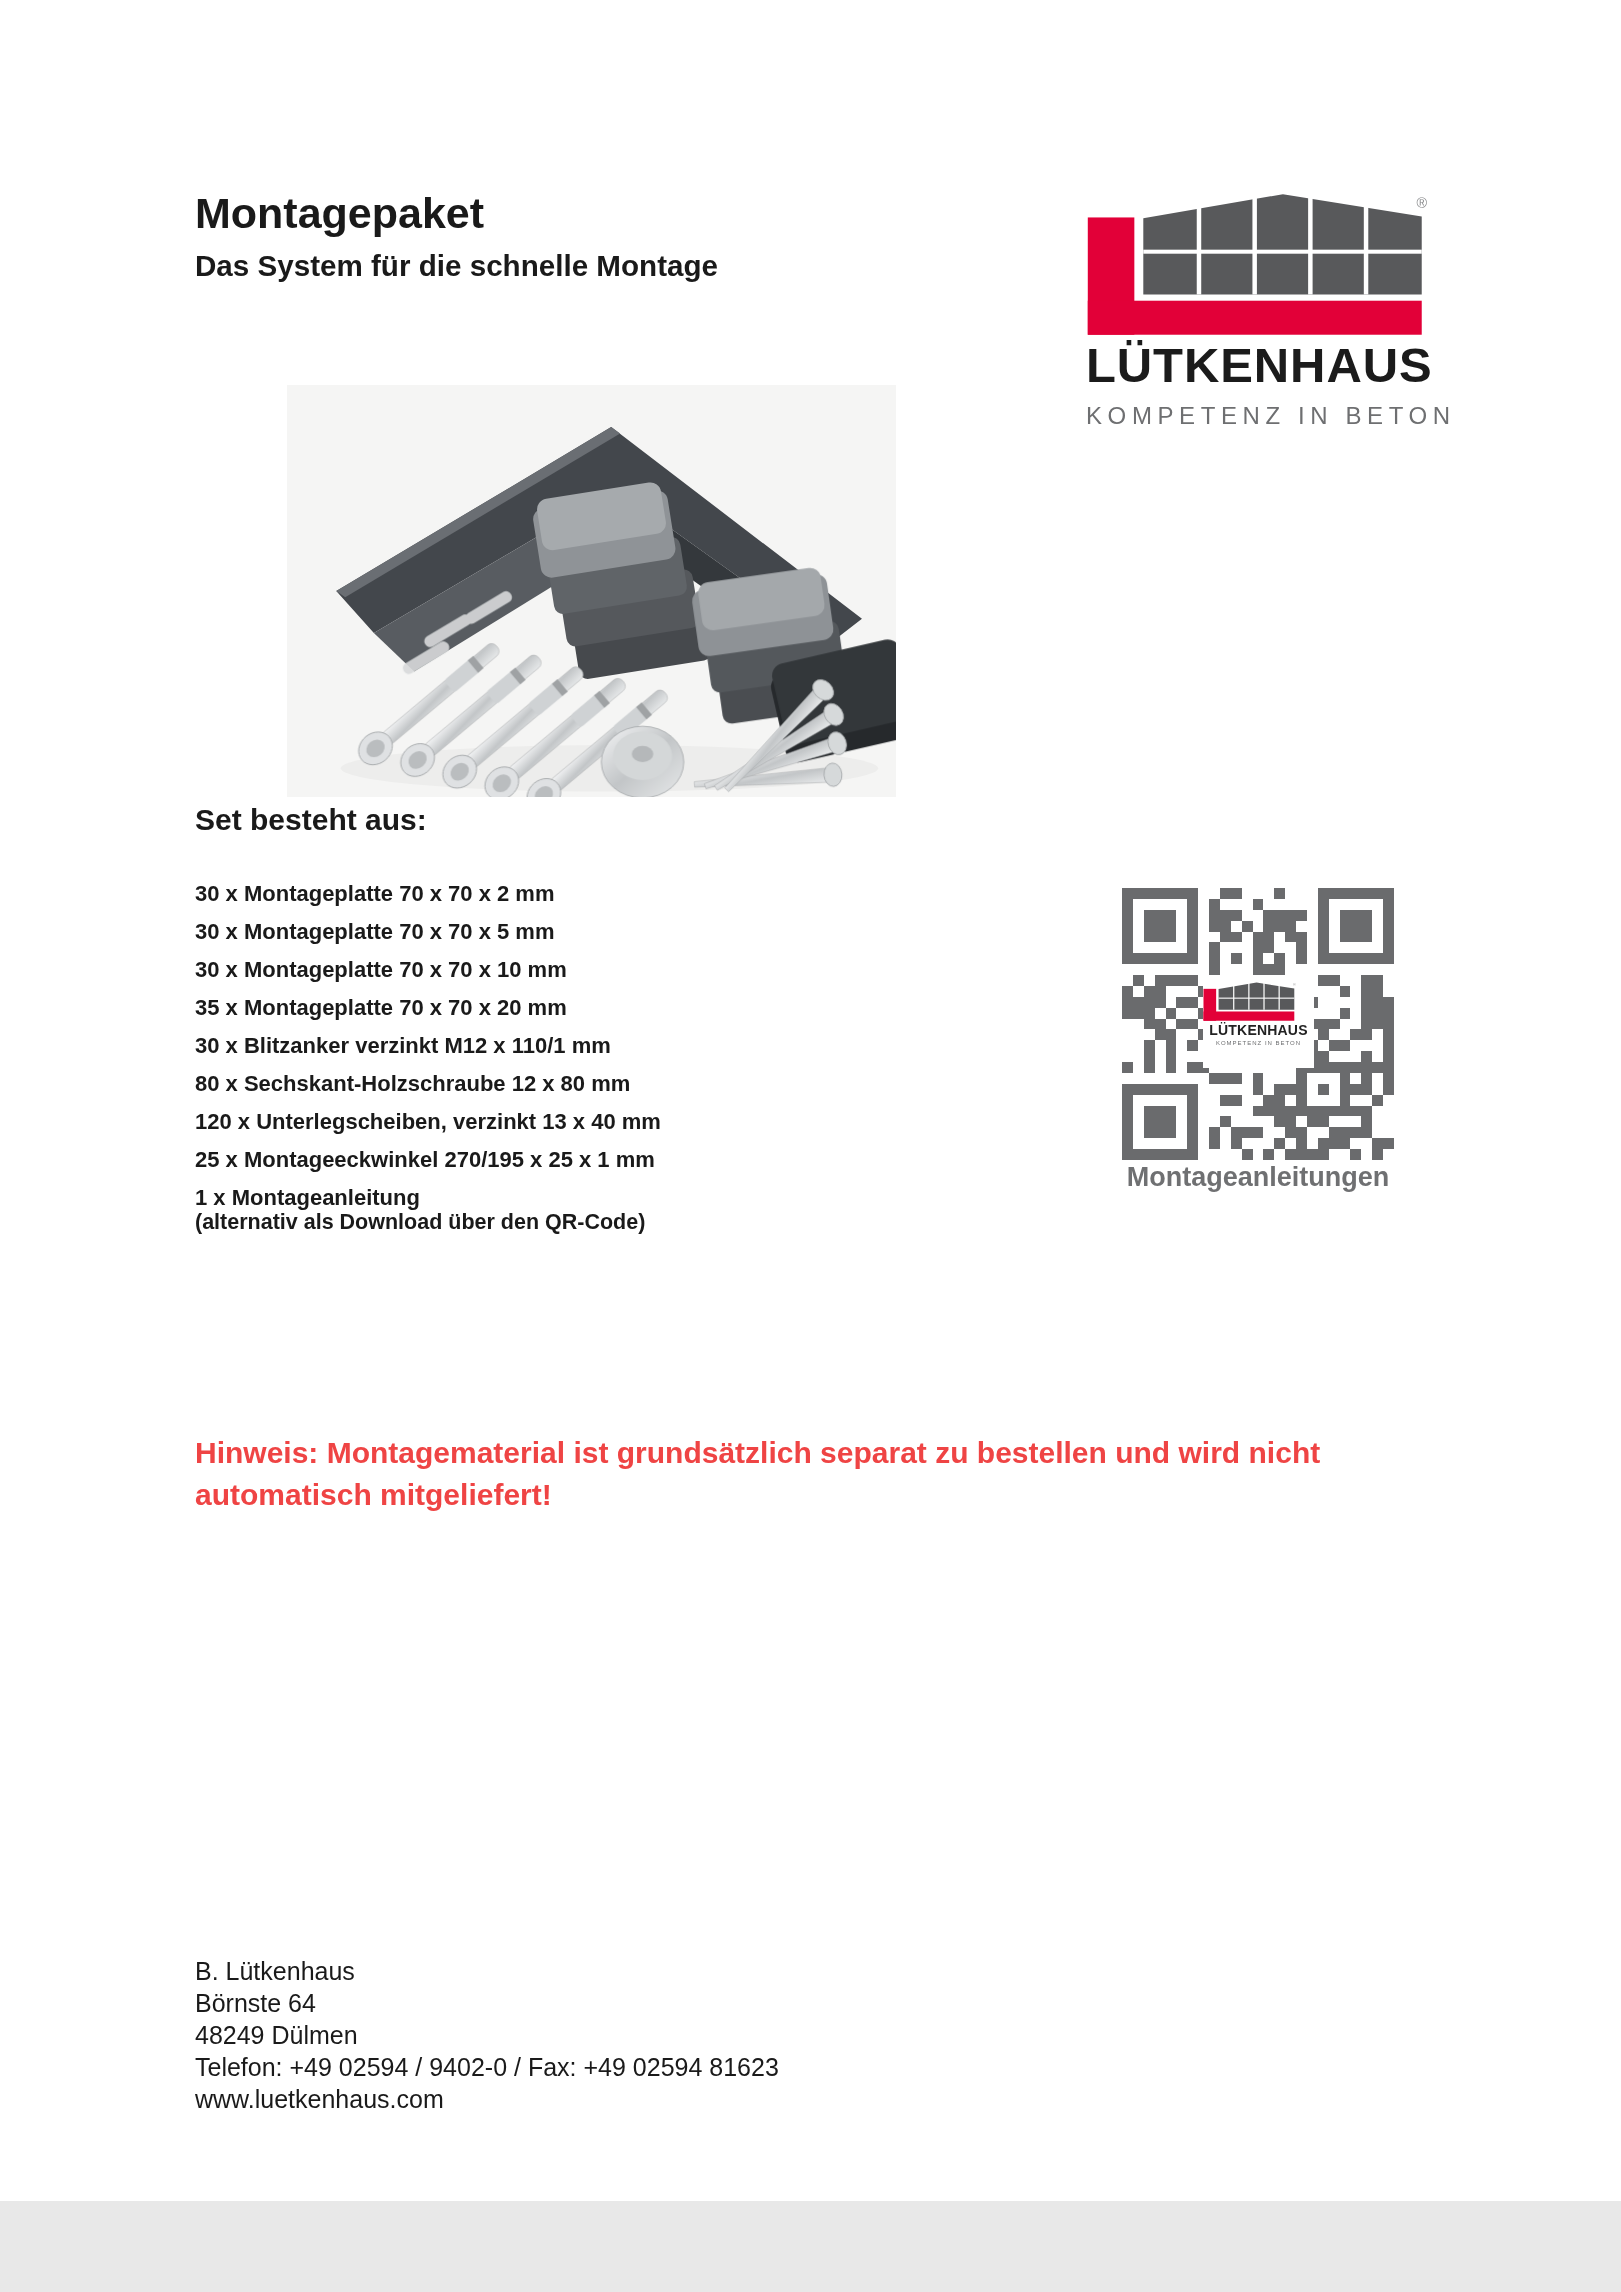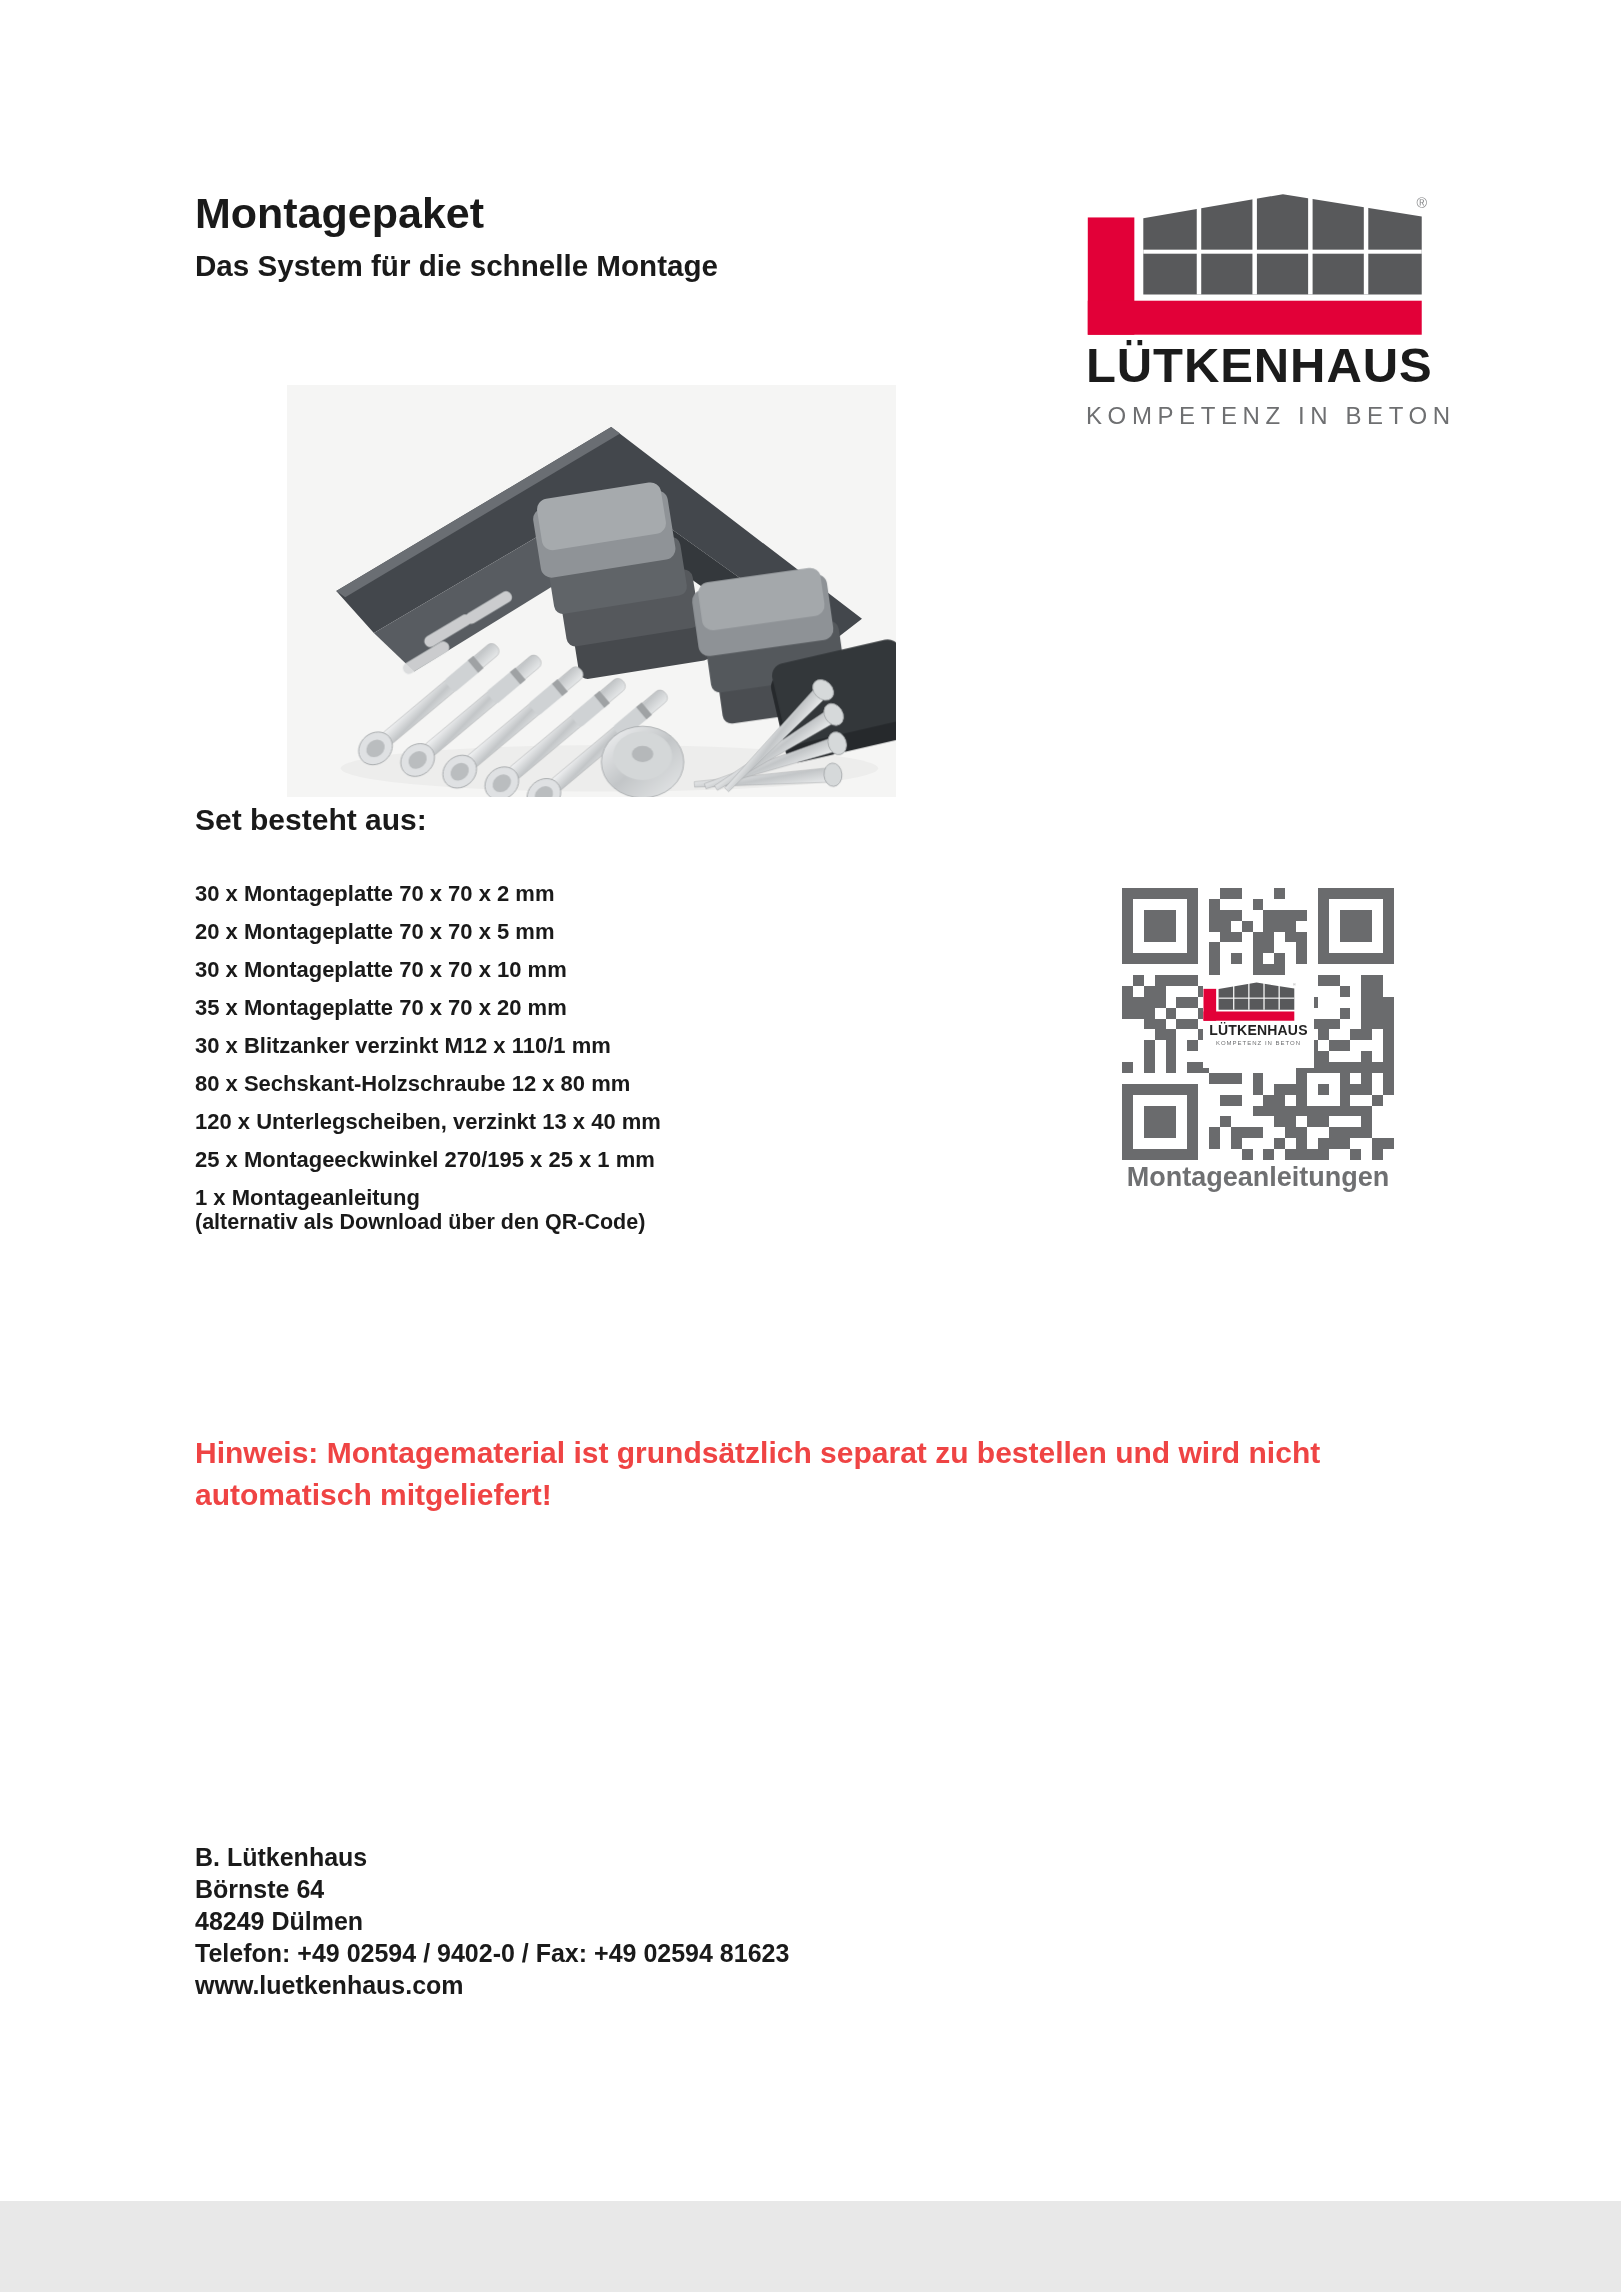--- a/index.html
+++ b/index.html
@@ -39,21 +39,21 @@
   }
   .qr-logo-name{font-size:14px;font-weight:700;color:#222;line-height:1;margin-top:2.7px;letter-spacing:0.2px;white-space:nowrap;}
   .qr-logo-tagline{font-size:6px;font-weight:400;color:#6e6f71;line-height:1;margin-top:2.7px;letter-spacing:1px;white-space:nowrap;}
   .qr-caption{margin-top:3.6px;font-size:27px;font-weight:700;color:#6f7072;text-align:center;white-space:nowrap;line-height:1;}
 
   
   .body-par{left:195px;top:1317px;font-size:30px;font-weight:400;line-height:39px;max-width:1182px;}
   .notice{left:195px;top:1432px;font-size:30px;font-weight:700;line-height:42px;max-width:1236px;color:#ef4444;}
 
   
-  .footer{left:195px;top:1841px;font-size:25px;font-weight:700;line-height:32px;}
+  .footer{left:195px;top:1955px;font-size:25px;font-weight:400;line-height:32px;}
 </style>
 </head>
 <body>
 
 <div class="page">
 
   <svg width="0" height="0" style="position:absolute" aria-hidden="true">
     <defs>
       <g id="bld">
 
@@ -189,21 +189,21 @@
         <polygon points="0,-3 150,-8 150,8 0,3" fill="url(#met)" stroke="#9da0a2" stroke-width="0.5"></polygon>
         <ellipse cx="155" cy="0" rx="10" ry="13" fill="#d6d9da" stroke="#a6a9ab"></ellipse>
       </g>
     </g>
   </svg>
 
   <div class="abs set-heading">Set besteht aus:</div>
   <div class="abs set-list">
 
   <div>30 x Montageplatte 70 x 70 x 2 mm</div>
-      <div>20 x Montageplatte 70 x 70 x 5 mm</div>
+      <div>30 x Montageplatte 70 x 70 x 5 mm</div>
       <div>30 x Montageplatte 70 x 70 x 10 mm</div>
       <div>35 x Montageplatte 70 x 70 x 20 mm</div>
       <div>30 x Blitzanker verzinkt M12 x 110/1 mm</div>
       <div>80 x Sechskant-Holzschraube 12 x 80 mm</div>
       <div>120 x Unterlegscheiben, verzinkt 13 x 40 mm</div>
       <div>25 x Montageeckwinkel 270/195 x 25 x 1 mm</div>
       <div>1 x Montageanleitung</div>
     </div>
   <div class="abs set-note">(alternativ als Download über den QR-Code)</div>
 

